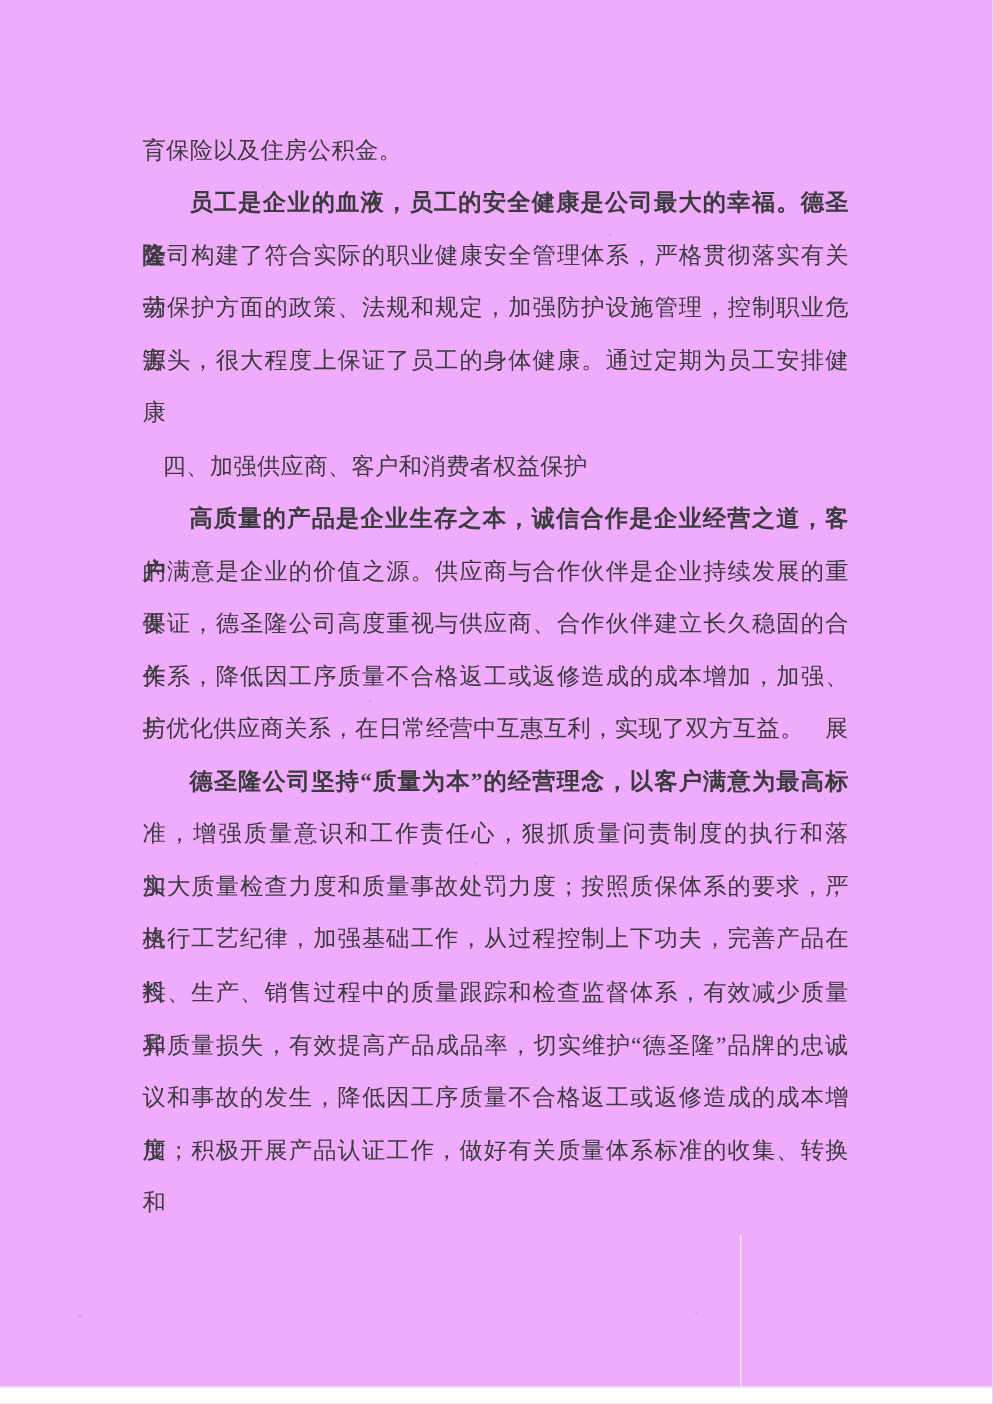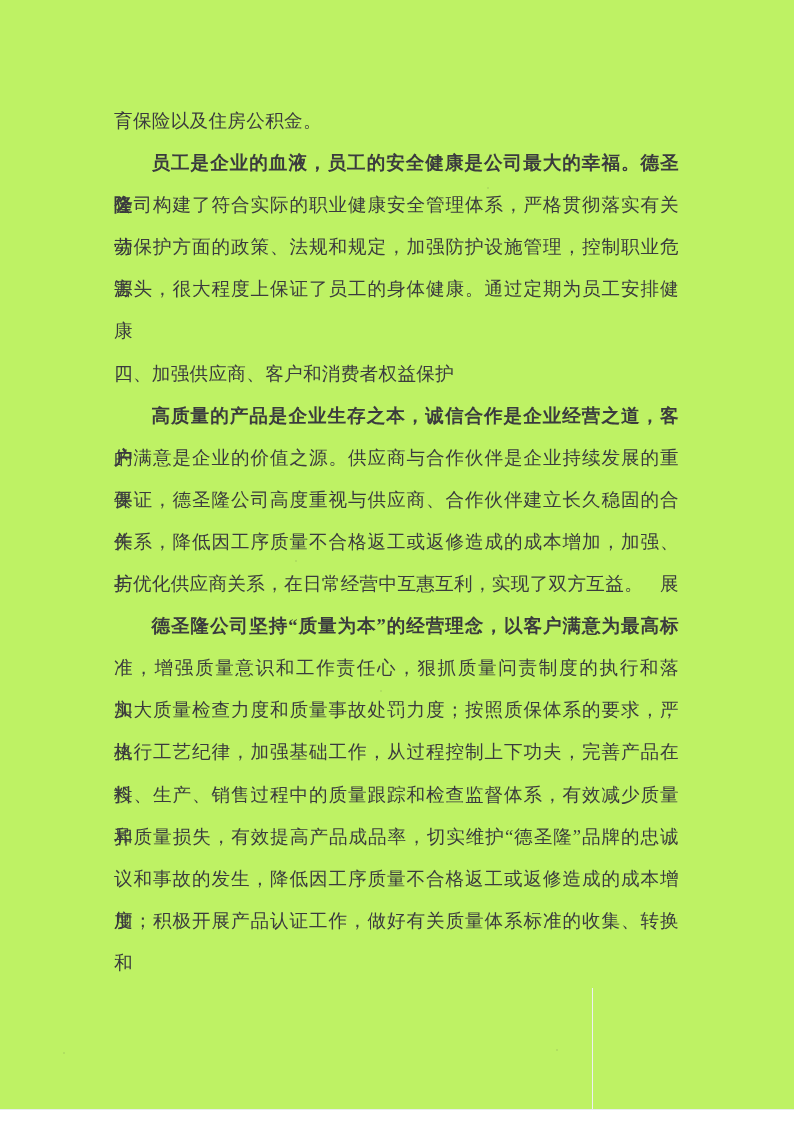--- a/index.html
+++ b/index.html
@@ -5,21 +5,21 @@
   html, body {
     margin: 0;
     padding: 0;
     background: #e9e9e9;
   }
   .page {
     position: relative;
     width: 794px;
     height: 1123px;
     margin: 0 auto;
-    background: #bef264;
+    background: #f0abfc;
     overflow: hidden;
     font-family: "Liberation Serif", "DejaVu Serif", serif;
   }
   
   .scan-bottom-strip {
     position: absolute;
     left: 0;
     top: 1110px;
     width: 794px;
     height: 13px;
@@ -65,20 +65,21 @@
     white-space: normal;
     text-align: justify;
     text-align-last: justify;
   }
   .line.indent {
     text-indent: 37.5px;
     font-weight: bold;
   }
   .line.gap-before {
     margin-top: 42.1px;
+    margin-left: 16px;
   }
 </style>
 </head>
 <body>
 
 <div class="page">
 
   <div class="text-block">
 
     <div class="line">育保险以及住房公积金。</div>

